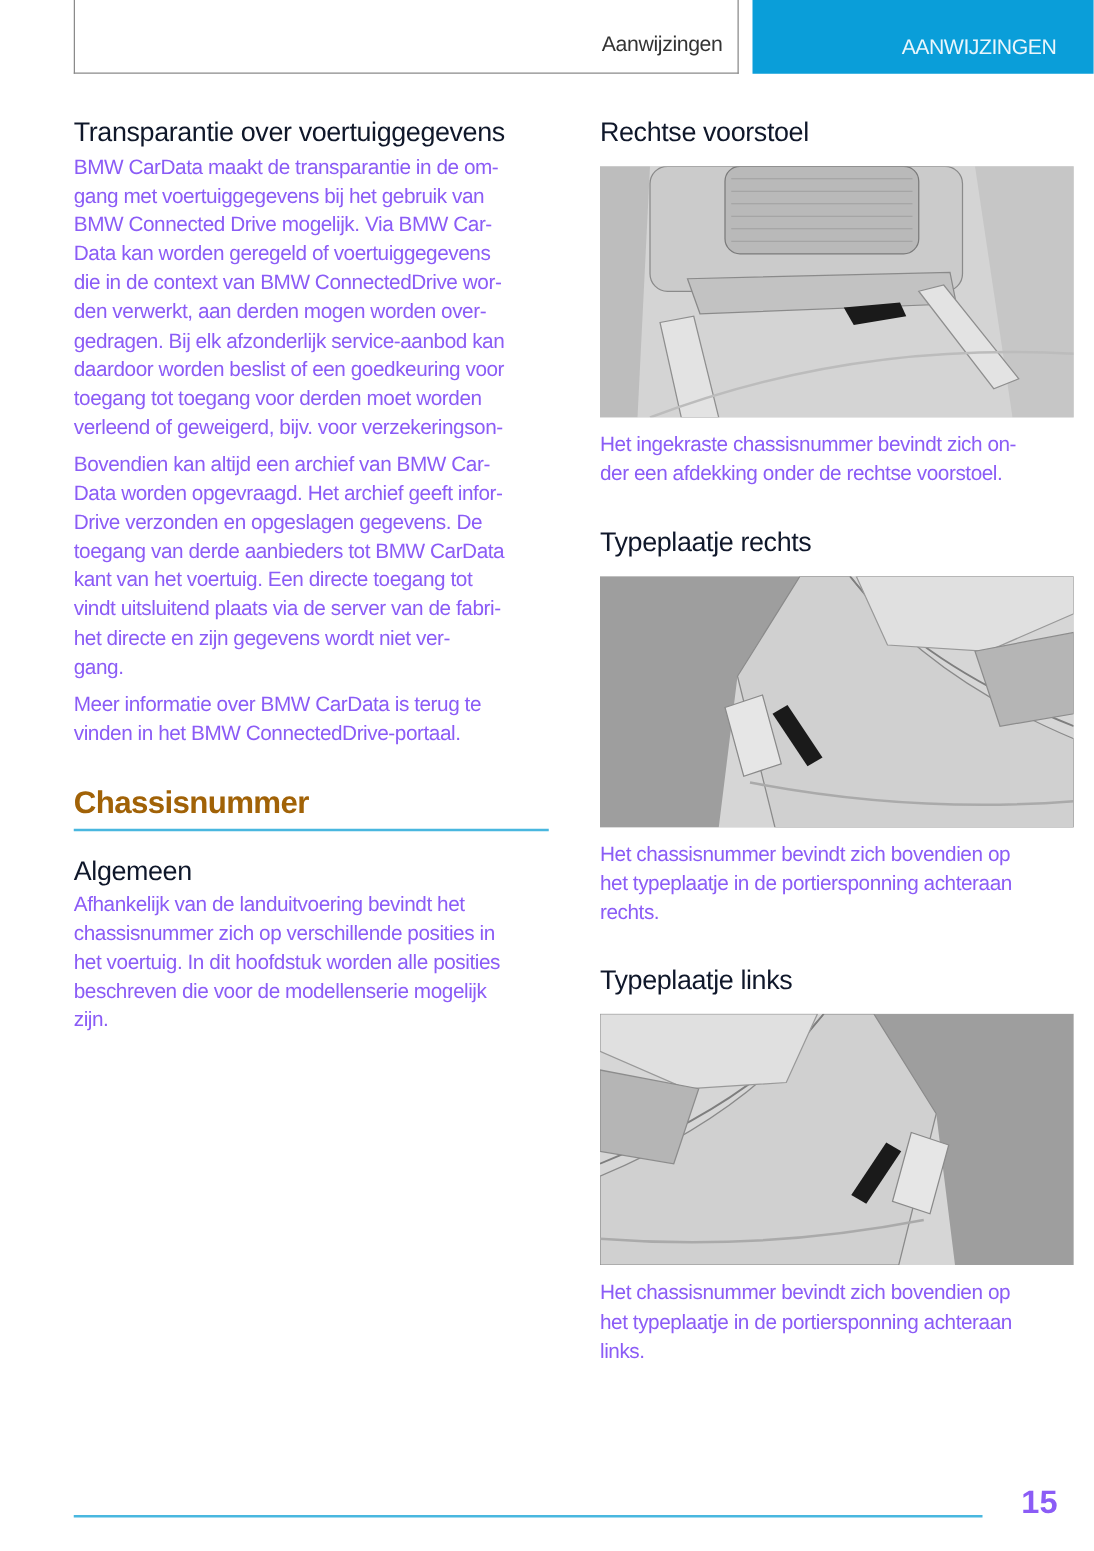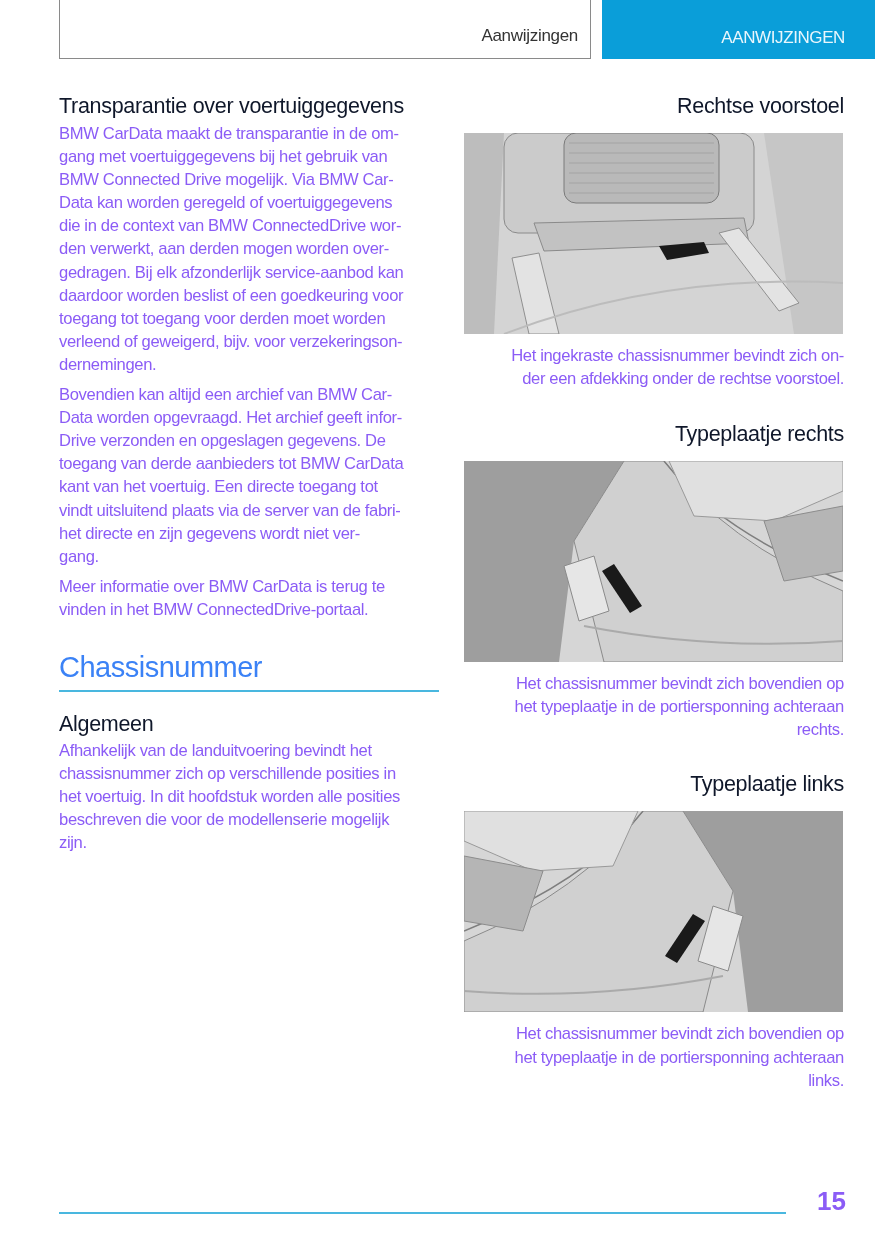--- a/index.html
+++ b/index.html
@@ -8,23 +8,23 @@
   .hdr-box { position: absolute; left: 59px; top: -2px; width: 532px; height: 61px;
              border: 1px solid #8a8a8a; border-top: none; box-sizing: border-box; }
   .hdr-title { position: absolute; right: 12px; top: 28px; font-size: 17px; color: #333;
                letter-spacing: -0.3px; }
   .hdr-tab { position: absolute; left: 602px; top: 0; width: 273px; height: 59px;
              background: #0a9ed9; }
   .hdr-tab span { position: absolute; right: 30px; top: 28px; font-size: 17px; color: #e9f6fc;
                   letter-spacing: -0.4px; }
   .col { position: absolute; }
   .col-left { left: 59px; top: 94px; width: 380px; }
-  .col-right { left: 464px; top: 94px; width: 380px; text-align: right; }
+  .col-right { left: 480px; top: 94px; width: 380px; }
   h3 { font-weight: normal; color: #0f172a; margin: 0; font-size: 21.5px; letter-spacing: -0.3px; }
-  h2 { font-weight: normal; color: #3b82f6; margin: 0; font-size: 29px; letter-spacing: -0.5px; }
+  h2 { font-weight: bold; color: #a16207; margin: 0; font-size: 25px; letter-spacing: -0.5px; }
   p { margin: 0; font-size: 16.6px; line-height: 23.1px; color: #8b5cf6; letter-spacing: -0.35px; }
   .lines span { display: block; white-space: nowrap; }
   .gap { height: 7px; }
   .rule { height: 2px; background: #49b7df; margin-top: 6px; }
   .figure { width: 379px; height: 201px; background: #cfcfcf; position: relative; overflow: hidden; }
   .figure svg { display: block; }
   .footer-rule { position: absolute; left: 59px; top: 1212px; width: 727px; height: 2px; background: #49b7df; }
   .page-num { position: absolute; right: 29px; top: 1186px; font-size: 26px; font-weight: bold; color: #8b5cf6; }
 </style>
 </head>
@@ -44,21 +44,20 @@
     <span>BMW CarData maakt de transparantie in de om-</span>
     <span>gang met voertuiggegevens bij het gebruik van</span>
     <span>BMW Connected Drive mogelijk. Via BMW Car-</span>
     <span>Data kan worden geregeld of voertuiggegevens</span>
     <span>die in de context van BMW ConnectedDrive wor-</span>
     <span>den verwerkt, aan derden mogen worden over-</span>
     <span>gedragen. Bij elk afzonderlijk service-aanbod kan</span>
     <span>daardoor worden beslist of een goedkeuring voor</span>
     <span>toegang tot toegang voor derden moet worden</span>
     <span>verleend of geweigerd, bijv. voor verzekeringson-</span>
-    <span>dernemingen.</span>
   </p>
   <div class="gap"></div>
   <p class="lines">
     <span>Bovendien kan altijd een archief van BMW Car-</span>
     <span>Data worden opgevraagd. Het archief geeft infor-</span>
     <span>Drive verzonden en opgeslagen gegevens. De</span>
     <span>toegang van derde aanbieders tot BMW CarData</span>
     <span>kant van het voertuig. Een directe toegang tot</span>
     <span>vindt uitsluitend plaats via de server van de fabri-</span>
     <span>het directe en zijn gegevens wordt niet ver-</span>

